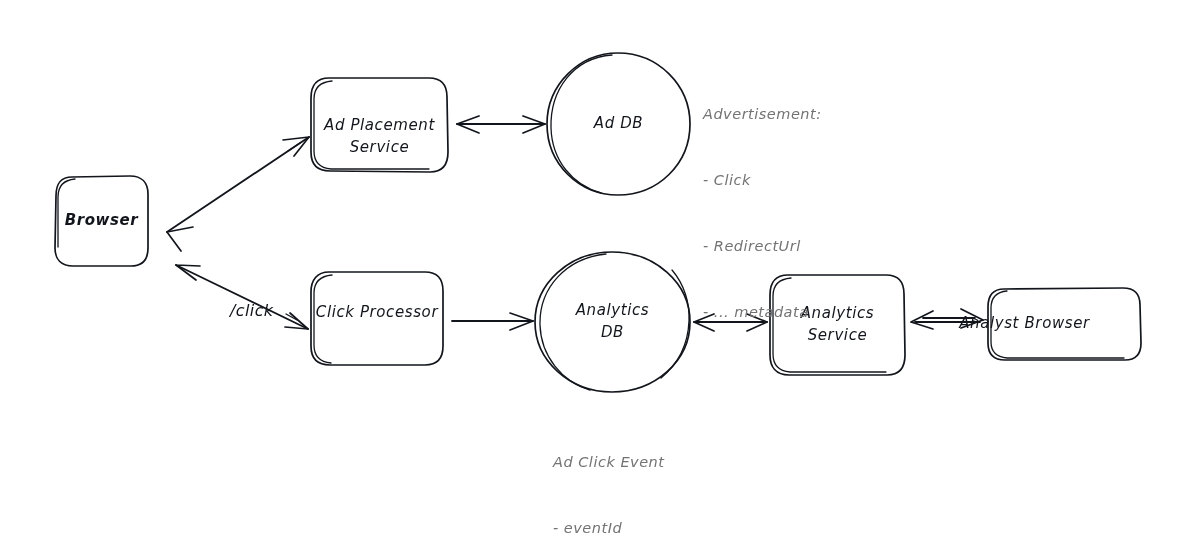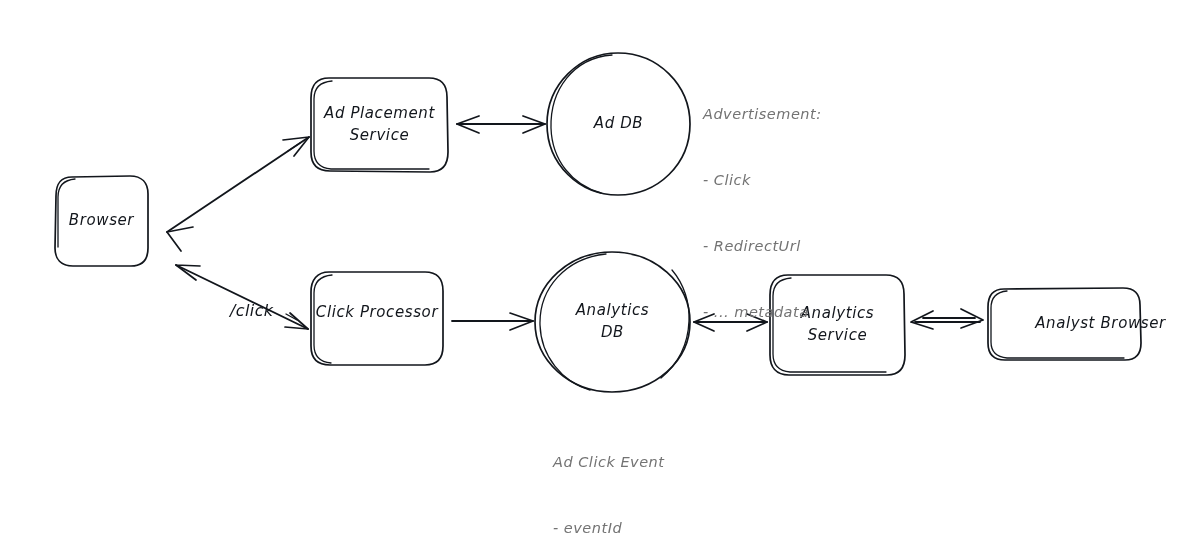--- a/index.html
+++ b/index.html
@@ -146,25 +146,25 @@
   </g>
 
   <g>
     <path class="sk-arrow" d="M915 322 L980 322"></path>
     <path class="sk-arrow" d="M923 318 L975 318"></path>
     <path class="sk-head" d="M911 322 L933 311 M911 322 L933 329"></path>
     <path class="sk-head" d="M983 320 L961 309 M983 320 L961 328"></path>
   </g>
 </svg>
 
-<div class="node-label" style="left:55px; top:176px; width:93px; height:90px;">
+<div class="node-label" style="left:55px; top:176px; width:93px; height:90px;font-weight:bold;">
   <span>Browser</span>
 </div>
 
-<div class="node-label" style="left:311px; top:78px; width:137px; height:94px;">
+<div class="node-label" style="left:311px; top:90px; width:137px; height:94px;">
   <span>Ad Placement</span>
   <span>Service</span>
 </div>
 
 <div class="node-label" style="left:547px; top:53px; width:143px; height:142px;justify-content:center;">
   <span>Ad DB</span>
 </div>
 
 <div class="node-label" style="left:311px; top:272px; width:132px; height:82px;">
   <span>Click Processor</span>
@@ -173,21 +173,21 @@
 <div class="node-label" style="left:535px; top:252px; width:155px; height:140px;">
   <span>Analytics</span>
   <span>DB</span>
 </div>
 
 <div class="node-label" style="left:770px; top:275px; width:135px; height:100px;">
   <span>Analytics</span>
   <span>Service</span>
 </div>
 
-<div class="node-label" style="left:1024px; top:288px; width:153px; height:72px;font-style:italic;">
+<div class="node-label" style="left:948px; top:288px; width:153px; height:72px;font-style:italic;">
   <span>Analyst Browser</span>
 </div>
 
 <div class="edge-label" style="left:219px; top:282px;">
   <span>/click</span>
 </div>
 
 <div class="annotation" style="left:703px; top:59px;">
   <span class="ann-title">Advertisement:</span>
   <span class="ann-item">- Click</span>

